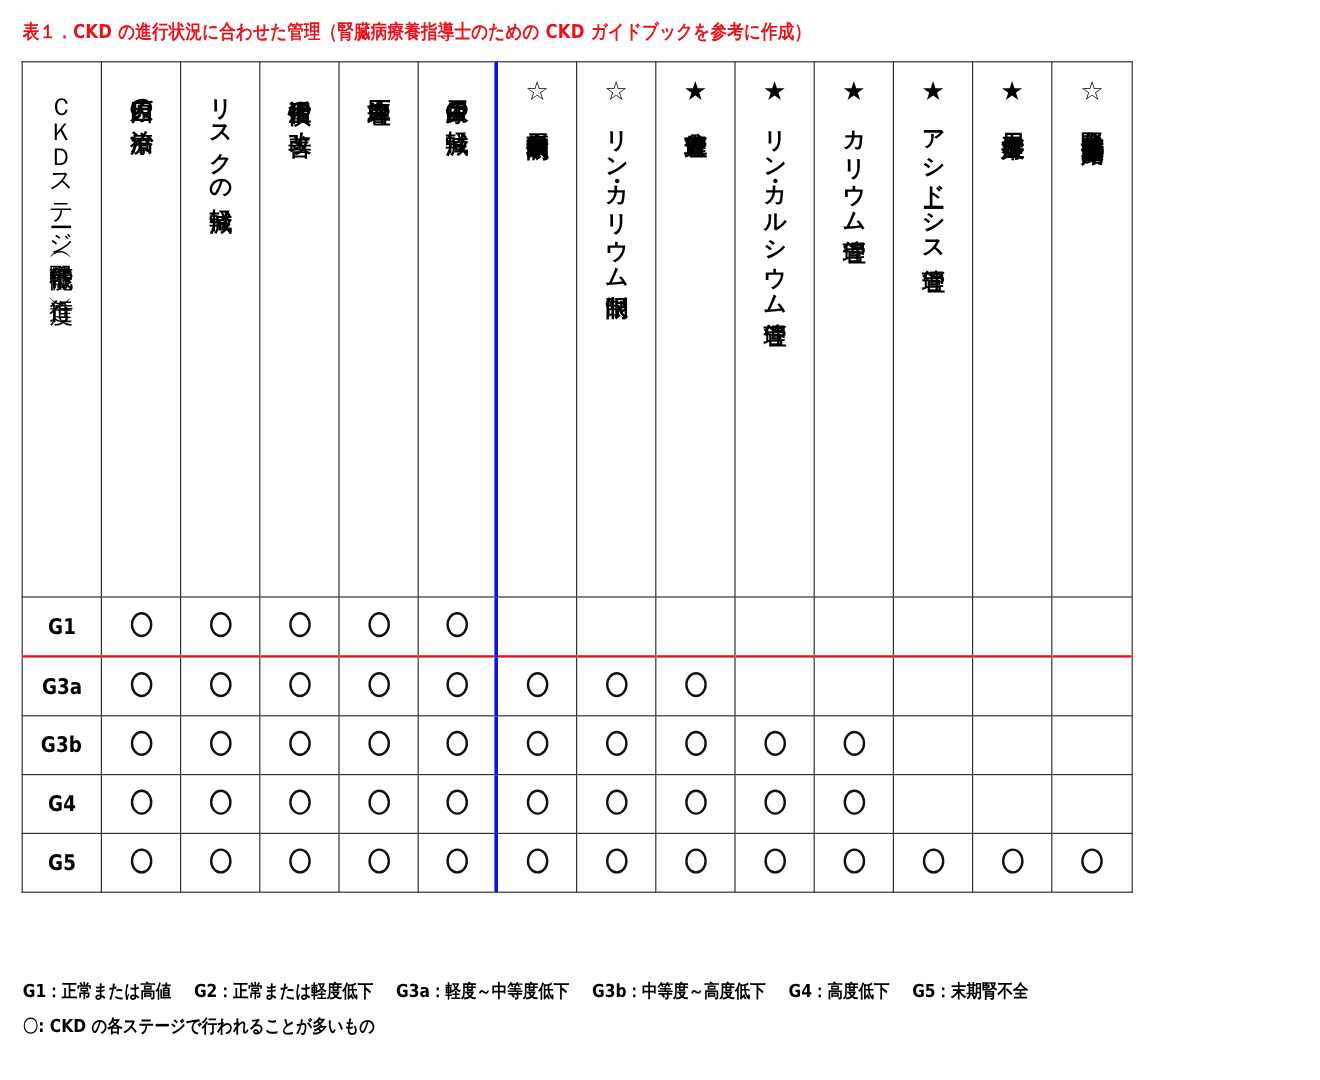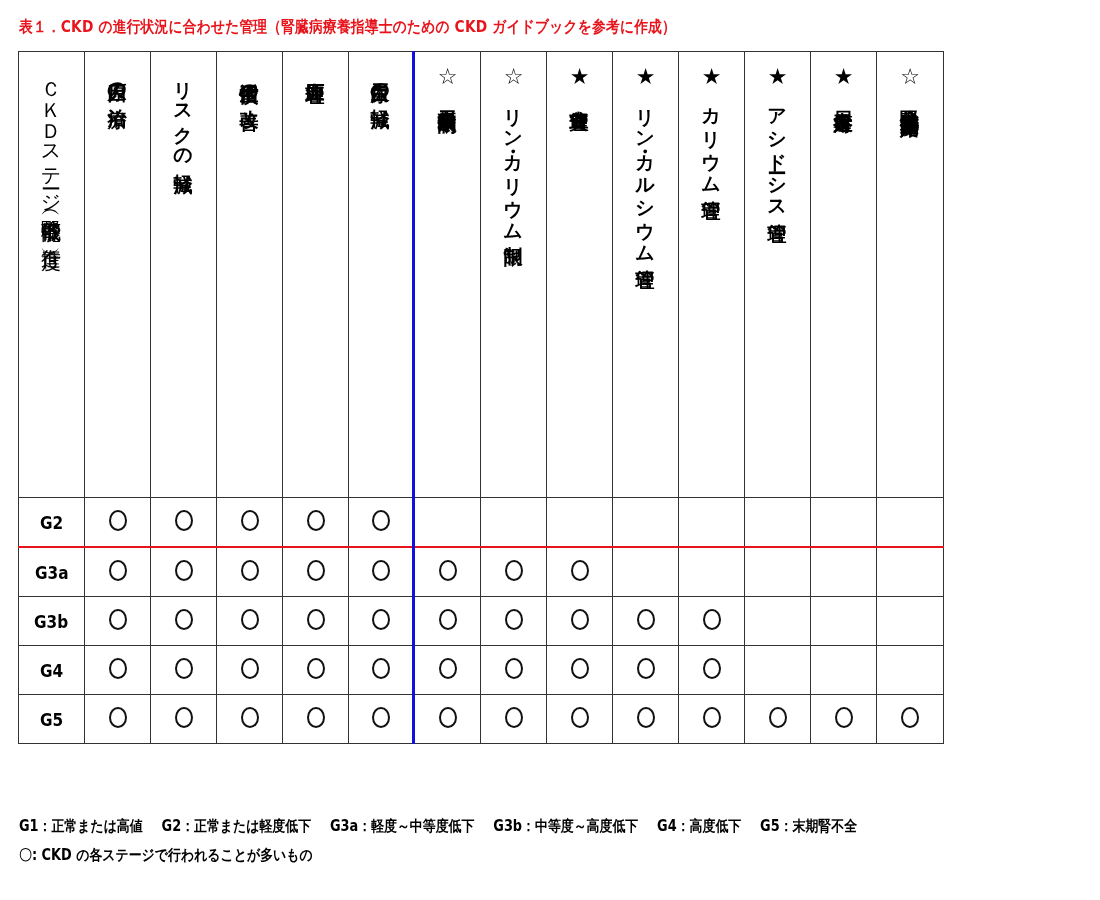--- a/index.html
+++ b/index.html
@@ -94,21 +94,21 @@
           <div class="vtext" style="margin-top: 0px;">尿毒症対策</div>
         </th>
         <th>
           <span class="star">☆</span>
           <div class="vtext" style="margin-top: 0px;">腎代替療法準備・開始</div>
         </th>
       </tr>
   </thead>
   <tbody id="table-body">
       <tr>
-        <td><span class="stage">G2</span></td>
+        <td><span class="stage">G1</span></td>
         <td><span class="circle"></span></td>
         <td><span class="circle"></span></td>
         <td><span class="circle"></span></td>
         <td><span class="circle"></span></td>
         <td><span class="circle"></span></td>
         <td class="blue-left"></td>
         <td></td>
         <td></td>
         <td></td>
         <td></td>

